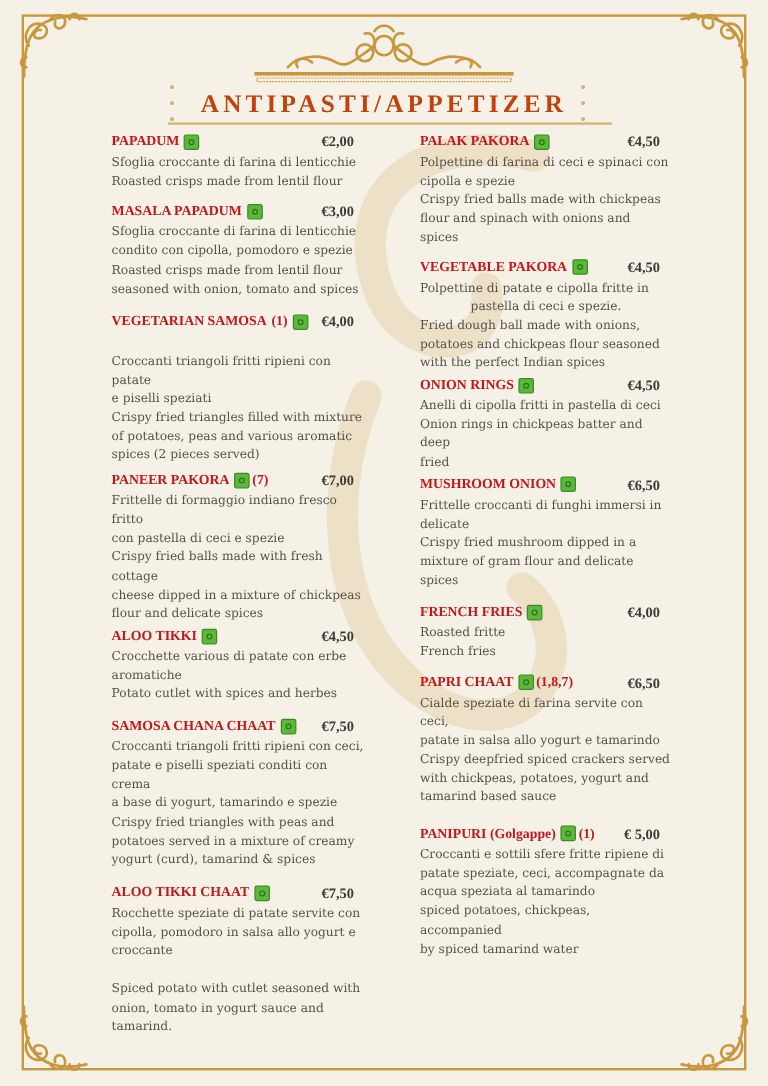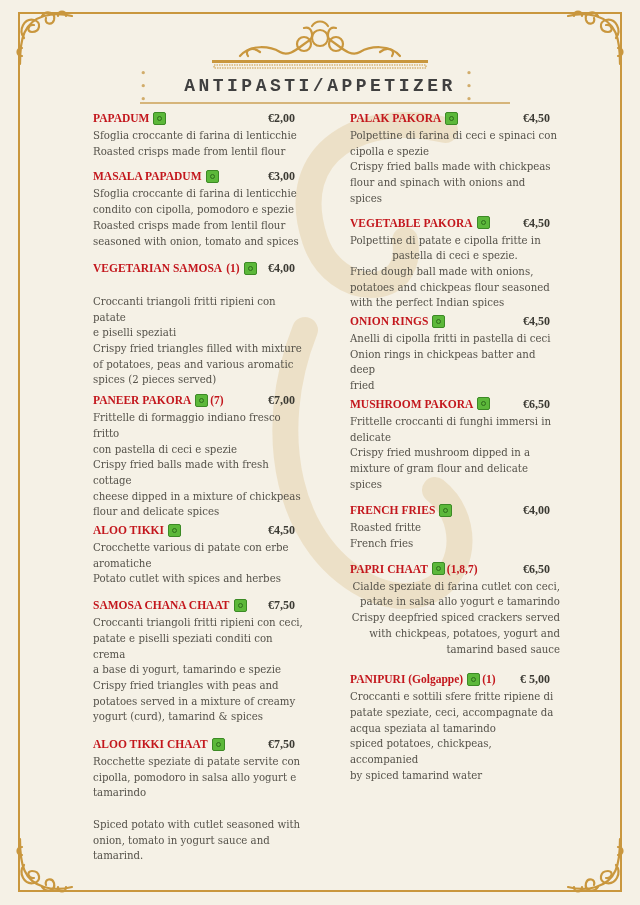--- a/index.html
+++ b/index.html
@@ -23,22 +23,22 @@
 
     .watermark { position:absolute; left:245px; top:90px; width:260px; height:560px; opacity:0.18; }
     .watermark svg { width:100%; height:100%; }
 
     .title-row {
       position:absolute; left:140px; top:74px; width:360px; height:24px;
       display:flex; align-items:center; justify-content:center; gap:10px;
     }
     .dots { color:#d1ac6a; font-size:11px; letter-spacing:10px; }
     .title {
-      font-family:Liberation Mono, monospace; font-size:18px; letter-spacing:3.5px;
-      color:#404040; font-weight:bold;
+      font-family:Liberation Serif, serif; font-size:21px; letter-spacing:3.5px;
+      color:#c2410c; font-weight:bold;
     }
     .title-rule {
       position:absolute; left:140px; top:102px; width:370px; height:2px; background:#d6b57a;
     }
 
     .col { position:absolute; top:108px; }
     .col-left { left:93px; width:212px; }
     .col-right { left:350px; width:210px; }
 
     .item { position:relative; }
@@ -235,21 +235,21 @@
     </div>
     <div class="item" style="margin-top: 9px;">
       <div class="item-head">
         <span class="item-name">ALOO TIKKI CHAAT</span>
         <span class="veg"></span>
         <span class="price">€7,50</span>
       </div>
       <div class="desc">
         <div style="min-height: 15.7px;">Rocchette speziate di patate servite con</div>
         <div style="min-height: 15.7px;">cipolla, pomodoro in salsa allo yogurt e</div>
-        <div style="min-height: 15.7px;">tamarindo</div>
+        <div style="min-height: 15.7px;">croccante</div>
         <div style="min-height: 15.7px;"></div>
         <div style="min-height: 15.7px;">Spiced potato with cutlet seasoned with</div>
         <div style="min-height: 15.7px;">onion, tomato in yogurt sauce and</div>
         <div style="min-height: 15.7px;">tamarind.</div>
       </div>
     </div>
   </div>
 <div class="col col-right" id="col-right">
     <div class="item" style="margin-top: 0px;">
       <div class="item-head">
@@ -285,21 +285,21 @@
         <span class="price">€4,50</span>
       </div>
       <div class="desc">
         <div style="min-height: 15.7px;">Anelli di cipolla fritti in pastella di ceci</div>
         <div style="min-height: 15.7px;">Onion rings in chickpeas batter and deep</div>
         <div style="min-height: 15.7px;">fried</div>
       </div>
     </div>
     <div class="item" style="margin-top: 0px;">
       <div class="item-head">
-        <span class="item-name">MUSHROOM PAKORA</span>
+        <span class="item-name">MUSHROOM ONION</span>
         <span class="veg"></span>
         <span class="price">€6,50</span>
       </div>
       <div class="desc">
         <div style="min-height: 15.7px;">Frittelle croccanti di funghi immersi in</div>
         <div style="min-height: 15.7px;">delicate</div>
         <div style="min-height: 15.7px;">Crispy fried mushroom dipped in a</div>
         <div style="min-height: 15.7px;">mixture of gram flour and delicate spices</div>
       </div>
     </div>
@@ -307,29 +307,29 @@
       <div class="item-head">
         <span class="item-name">FRENCH FRIES</span>
         <span class="veg"></span>
         <span class="price">€4,00</span>
       </div>
       <div class="desc">
         <div style="min-height: 15.7px;">Roasted fritte</div>
         <div style="min-height: 15.7px;">French fries</div>
       </div>
     </div>
-    <div class="item" style="margin-top: 7px; text-align: right;">
+    <div class="item" style="margin-top: 7px;">
       <div class="item-head">
         <span class="item-name">PAPRI CHAAT</span>
         <span class="veg"></span>
         <span class="allergen">(1,8,7)</span>
         <span class="price">€6,50</span>
       </div>
       <div class="desc">
-        <div style="min-height: 15.7px;">Cialde speziate di farina cutlet con ceci,</div>
+        <div style="min-height: 15.7px;">Cialde speziate di farina servite con ceci,</div>
         <div style="min-height: 15.7px;">patate in salsa allo yogurt e tamarindo</div>
         <div style="min-height: 15.7px;">Crispy deepfried spiced crackers served</div>
         <div style="min-height: 15.7px;">with chickpeas, potatoes, yogurt and</div>
         <div style="min-height: 15.7px;">tamarind based sauce</div>
       </div>
     </div>
     <div class="item" style="margin-top: 12px;">
       <div class="item-head">
         <span class="item-name">PANIPURI (Golgappe)</span>
         <span class="veg"></span>

